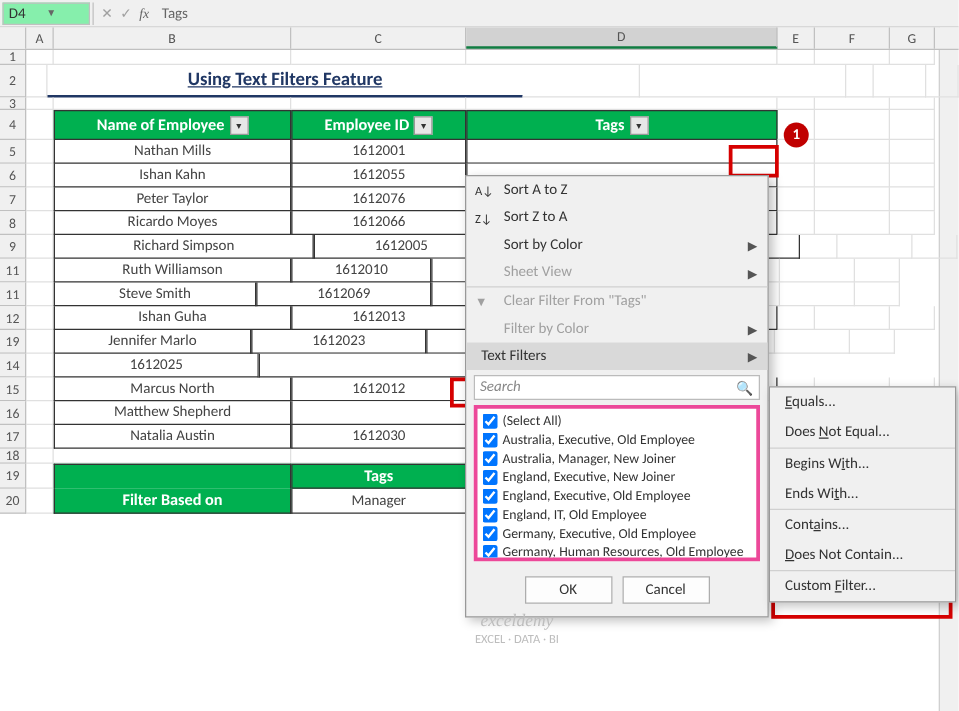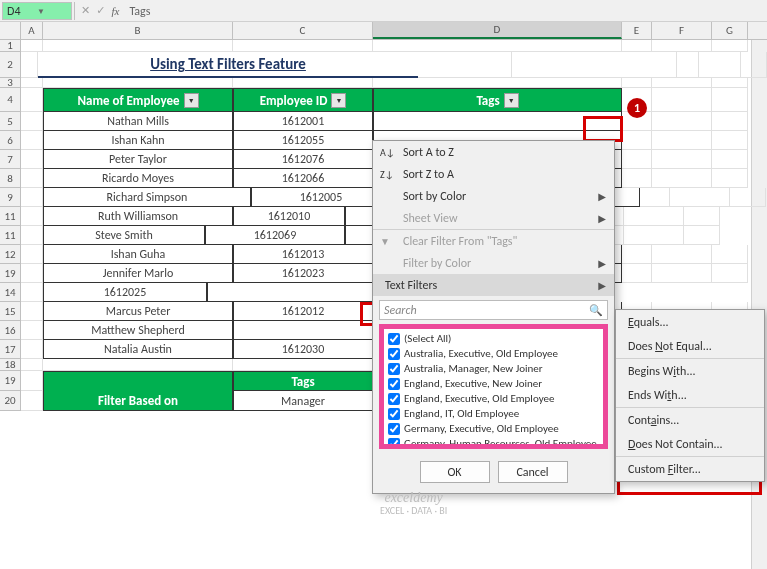--- a/index.html
+++ b/index.html
@@ -30,21 +30,21 @@
   .badge { position: absolute; width: 20px; height: 20px; border-radius: 50%; background: #c00000; color: #fff; display:flex; align-items:center; justify-content:center; font-size: 12px; font-weight: bold; }
   .dropdown { position: absolute; top: 140px; left: 372px; width: 243px; background: #f0f0f0; border: 1px solid #999; box-shadow: 3px 3px 8px rgba(0,0,0,.25); font-size: 12px; }
   .dd-item { display:flex; align-items:center; height: 22px; padding: 0 8px 0 30px; position: relative; color: #333; }
   .dd-item.dis { color: #a0a0a0; }
   .dd-item .icon { position: absolute; left: 7px; font-size: 10px; }
   .dd-item .arrow { position: absolute; right: 8px; font-size: 10px; color:#555; }
   .dd-highlight { background: #d9d9d9; }
   .dd-sep { height: 1px; background: #d0d0d0; }
   .search { margin: 4px 6px; height: 20px; background: #fff; border: 1px solid #bbb; display:flex; align-items:center; padding:0 4px; color:#888; font-style: italic; position: relative; }
   .search .mag { position: absolute; right: 4px; font-style: normal; font-size:11px; }
-  .checks { margin: 0 6px 4px 6px; max-height: 125px; overflow: hidden; background: #fff; border: 5px solid #ec4899; padding: 2px; }
+  .checks { margin: 0 6px 4px 6px; max-height: 125px; overflow: hidden; background: #fff; border: 3px solid #ec4899; padding: 2px; }
   .check-item { display:flex; align-items:center; gap: 4px; padding: 1px 2px; font-size: 11px; color:#333; white-space: nowrap; }
   .check-item input { width: 12px; height: 12px; }
   .dd-btns { display:flex; justify-content: center; gap: 8px; padding: 8px 0 10px 0; }
   .dd-btn { width: 70px; height: 22px; background: #fdfdfd; border: 1px solid #adadad; display:flex; align-items:center; justify-content:center; font-size: 12px; }
   .submenu { position: absolute; top: 309px; left: 615px; width: 150px; background: #f0f0f0; border: 1px solid #999; box-shadow: 3px 3px 8px rgba(0,0,0,.25); }
   .sub-item { padding: 5px 12px; font-size: 12px; color:#333; }
   u.key { text-decoration: underline; }
   .watermark { position: absolute; top: 490px; left: 380px; color: #bdbdbd; font-size: 10px; text-align: center; line-height: 1.1; }
   .watermark .t1 { font-family: Georgia, serif; font-style: italic; font-size: 14px; }
   .scroll-right { position: absolute; top: 22px; right: 0; width: 16px; bottom: 0; background: #f0f0f0; border-left: 1px solid #d0d0d0; }
@@ -198,40 +198,40 @@
       <div class="cell data-cell" style="width:190px">Ishan Guha</div>
       <div class="cell data-cell" style="width:140px">1612013</div>
       <div class="cell data-cell" style="width:249px;background:#fff"></div>
       <div class="cell" style="width:30px"></div>
       <div class="cell" style="width:60px"></div>
       <div class="cell" style="width:36px"></div>
     </div>
     <div class="row" style="height:19px">
       <div class="row-h">19</div>
       <div class="cell" style="width:22px"></div>
-      <div class="cell data-cell" style="width:190px">Jennifer Marlo</div>
+      <div class="cell data-cell" style="width:158px">Jennifer Marlo</div>
       <div class="cell data-cell" style="width:140px">1612023</div>
       <div class="cell data-cell" style="width:249px;background:#fff"></div>
       <div class="cell" style="width:30px"></div>
       <div class="cell" style="width:60px"></div>
       <div class="cell" style="width:36px"></div>
     </div>
     <div class="row" style="height:19px">
       <div class="row-h">14</div>
       <div class="cell" style="width:22px"></div>
       <div class="cell data-cell" style="width:164px">1612025</div>
       <div class="cell data-cell" style="width:249px;background:#fff"></div>
       <div class="cell" style="width:30px"></div>
       <div class="cell" style="width:60px"></div>
       <div class="cell" style="width:36px"></div>
     </div>
     <div class="row" style="height:19px">
       <div class="row-h">15</div>
       <div class="cell" style="width:22px"></div>
-      <div class="cell data-cell" style="width:190px">Marcus Peter</div>
+      <div class="cell data-cell" style="width:190px">Marcus North</div>
       <div class="cell data-cell" style="width:140px">1612012</div>
       <div class="cell data-cell" style="width:249px;background:#fff"></div>
       <div class="cell" style="width:30px"></div>
       <div class="cell" style="width:60px"></div>
       <div class="cell" style="width:36px"></div>
     </div>
     <div class="row" style="height:19px">
       <div class="row-h">16</div>
       <div class="cell" style="width:22px"></div>
       <div class="cell data-cell" style="width:190px">Matthew Shepherd</div>

